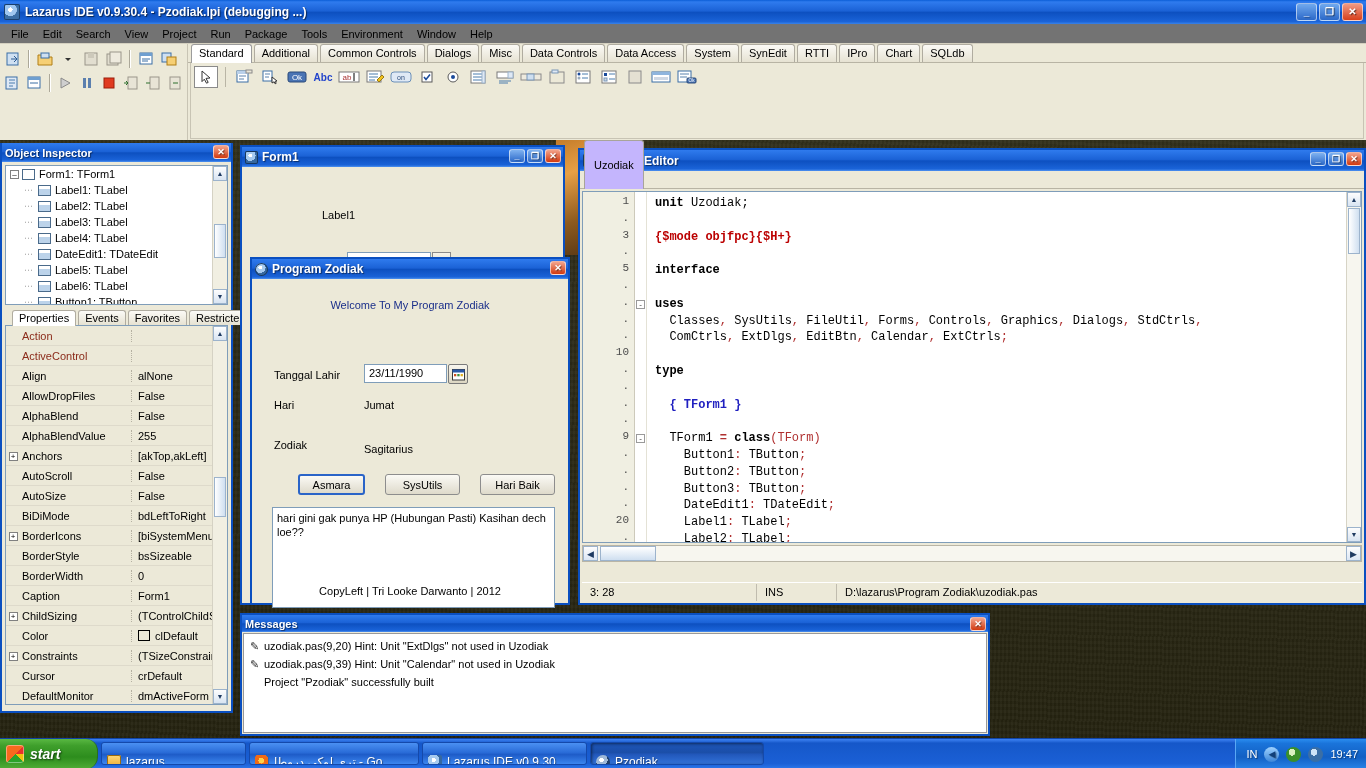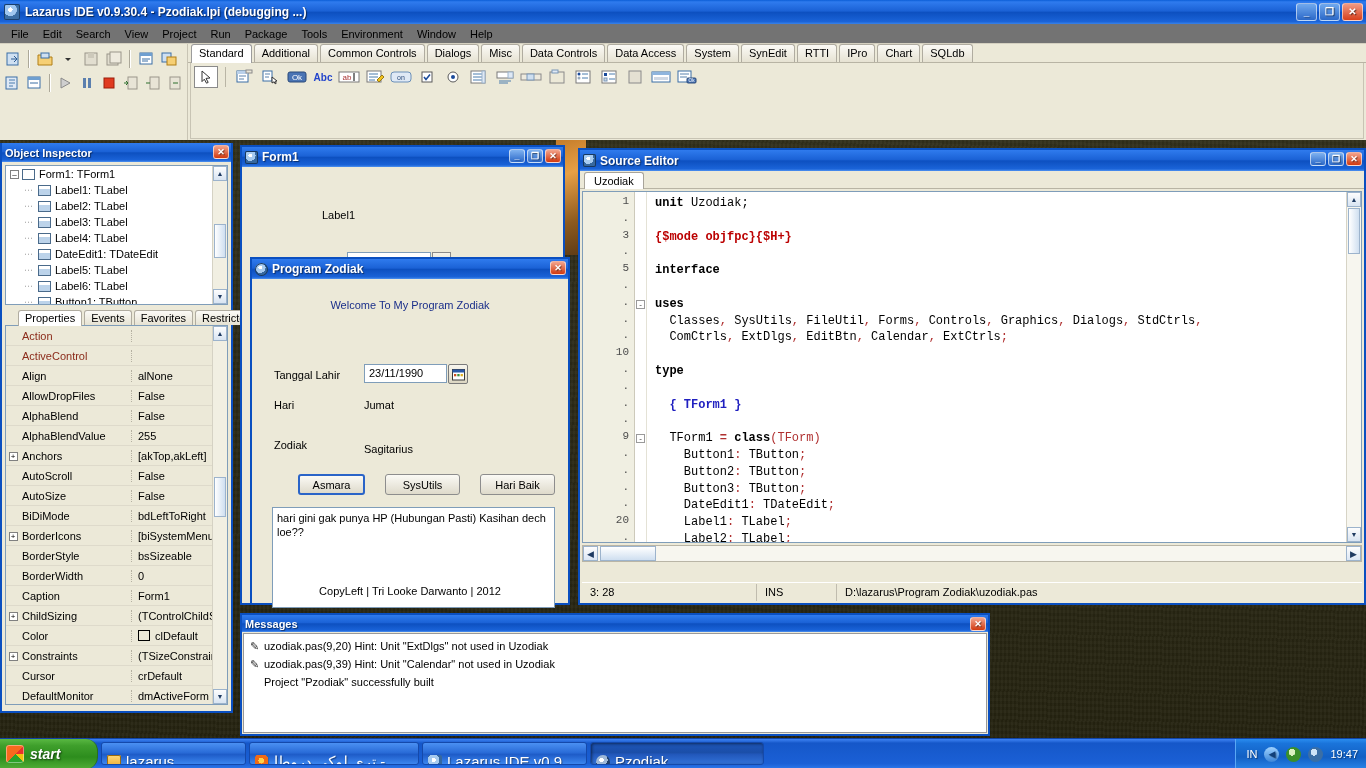--- a/index.html
+++ b/index.html
@@ -141,21 +141,21 @@
   .tr-dots{ width:14px; color:#999; font-size:9px; }
 
   .oi-scroll{ position:absolute; right:0; top:0; width:15px; height:100%;
     background:#f1efe2; border-left:1px solid #d5d2c4; display:flex; flex-direction:column; }
   .sb-arrow{ height:15px; background:linear-gradient(180deg,#fdfdfd,#d8e4f2);
     border:1px solid #9cb3cc; display:flex;align-items:center;justify-content:center;
     font-size:7px;color:#1f3b62;}
   .sb-thumb{ height:34px; margin:1px; background:linear-gradient(90deg,#fff,#cfdff0);
     border:1px solid #9cb3cc; }
 
-  .oi-tabs{ display:flex; padding-left:16px; margin-top:2px; height:17px; align-items:flex-end;}
+  .oi-tabs{ display:flex; padding-left:10px; margin-top:2px; height:17px; align-items:flex-end;}
   .oitab{ font-size:11px; padding:1px 6px; border:1px solid #b0aca0; border-bottom:none;
           background:linear-gradient(180deg,#fbfaf6,#e6e2d2); border-radius:3px 3px 0 0; margin-right:2px;}
   .oitab.active{ background:#fff; padding-bottom:2px; margin-bottom:-1px; position:relative; z-index:2;}
 
   .oi-props{ margin:0 3px 3px 3px; border:1px solid #7f9db9; background:#ece9d8;
              height:380px; overflow:hidden; position:relative;}
   .prow{ display:flex; height:20px; align-items:center; border-bottom:1px solid #dedacb;
          font-size:11px;}
   .pexp{ width:14px; text-align:center; font-size:9px; color:#000; flex:0 0 auto;}
   .pexp i{ display:inline-block;width:9px;height:9px;border:1px solid #808080;background:#fff;
@@ -208,22 +208,22 @@
     font-size:11px; padding:3px 4px; line-height:14px; color:#000; }
   .z-foot{ position:absolute; left:0; right:0; bottom:6px; text-align:center;
            font-size:11px; color:#000;}
 
   
   #srced{ left:578px; top:148px; width:788px; height:457px;
           border:2px solid #0a4fc0; background:#ece9d8; }
   #srced .win-tb{ height:21px; font-size:12px; }
   .se-tabs{ display:flex; height:18px; align-items:flex-end; padding-left:4px;
             background:#ece9d8; border-bottom:1px solid #b8b4a4;}
-  .setab{ font-size:11px; padding:2px 9px; border:1px solid #a8a49a; border-bottom:none;
-          background:#ffffff; border-radius:3px 3px 0 0; margin-bottom:-1px; position:relative; z-index:2;}
+  .setab{ font-size:11px; padding:18px 9px; border:1px solid #a8a49a; border-bottom:none;
+          background:#c4b5fd; border-radius:3px 3px 0 0; margin-bottom:-1px; position:relative; z-index:2;}
   .se-area{ position:relative; margin:2px; height:352px; background:#fff;
             border:1px solid #7f9db9; display:flex; overflow:hidden;}
   .gutter{ width:52px; background:#f0efe2; border-right:1px solid #cdcabb; flex:0 0 auto;
            font-family:"Liberation Mono", monospace; font-size:11px; color:#4d4d4d;
            text-align:right; padding-top:3px;}
   .gln{ height:16.8px; padding-right:5px; }
   .fold{ width:12px; background:#fff; border-right:1px solid #e4e2d6; flex:0 0 auto;
          padding-top:3px; }
   .foldbox{ height:16.8px; display:flex; align-items:center; justify-content:center; }
   .foldbox i{ display:block; width:9px;height:9px;border:1px solid #9a9a9a;background:#fff;
@@ -282,21 +282,21 @@
     background:
       linear-gradient(135deg,#f86a1e 0 50%, transparent 50%),
       linear-gradient(45deg,#2aa32a 0 50%, transparent 50%),
       linear-gradient(180deg,#e8322a 0 50%,#f2c20c 50% 100%);
     border-radius:3px; box-shadow:0 0 0 1px rgba(255,255,255,.4) inset;}
   .taskitem{
     height:23px; margin-left:3px; padding:16px 8px 0 5px;
     display:flex;align-items:center; gap:5px;
     background:linear-gradient(180deg,#4b90f2,#2a6cd8 45%,#1e5cc8 55%,#3c86ef);
     border:1px solid #1449ab; border-radius:3px;
-    color:#fff; font-size:15px; overflow:hidden; white-space:nowrap;
+    color:#fff; font-size:12px; overflow:hidden; white-space:nowrap;
     text-shadow:1px 1px 1px rgba(0,0,0,.45);
   }
   .taskitem.active{ background:linear-gradient(180deg,#1d55b8,#1b4ea8 45%,#2258bb 55%,#3272d8);
                     box-shadow:inset 1px 1px 3px rgba(0,0,0,.5); }
   .ti-ico{ width:14px;height:14px;border-radius:2px; flex:0 0 auto; }
   .ti-folder{ background:linear-gradient(180deg,#ffd97a,#e8a32a); box-shadow:inset 0 0 0 1px #9a6b10;}
   .ti-fox{ background:radial-gradient(circle at 45% 40%,#ffd24a 0 25%, #f06a16 26% 62%, #2a66b8 63% 100%);}
   .ti-laz{ background:radial-gradient(circle at 40% 35%, #fff 0 16%, #a7cbf0 17% 46%, #36689f 47% 100%);}
   .ti-zod{ background:radial-gradient(circle at 40% 35%, #fff 0 18%, #9fb9d8 19% 48%, #1f3f6b 49% 100%);
            border-radius:50%;}

